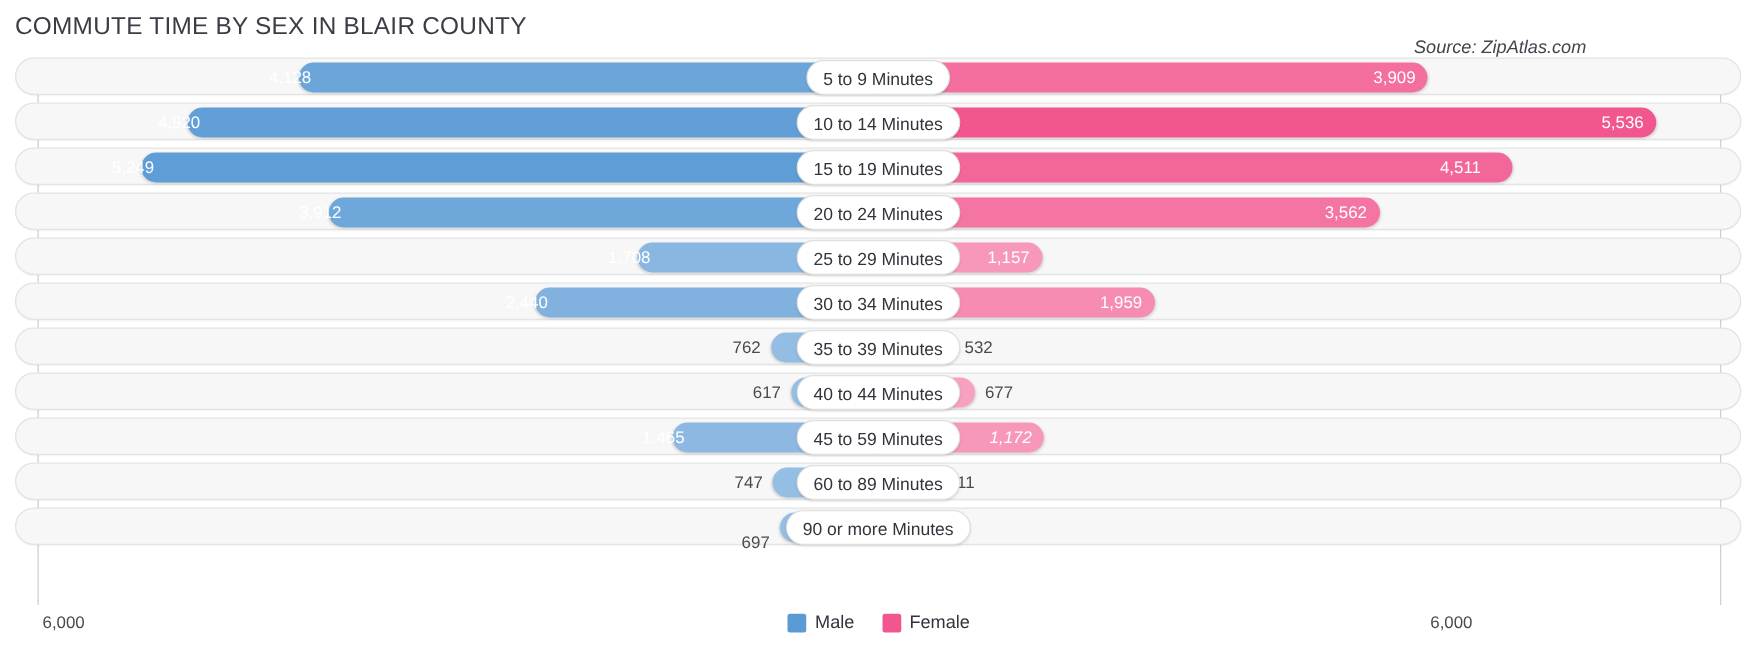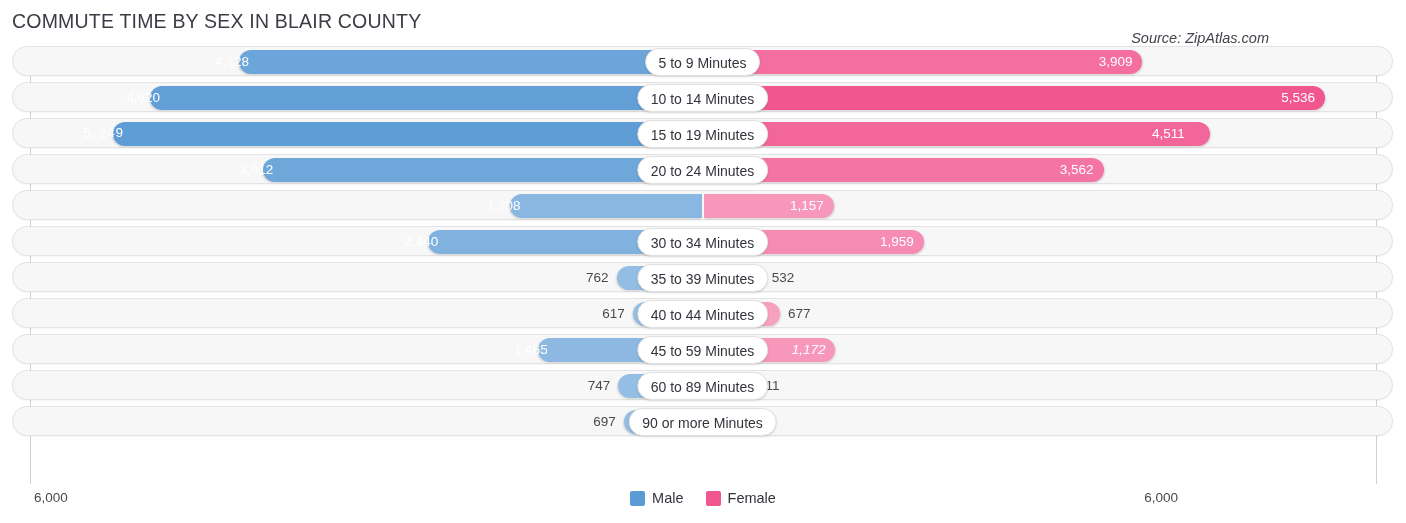--- a/index.html
+++ b/index.html
@@ -214,41 +214,42 @@
           <div class="bar bar-male" style="width: 551.86px; right: 690px; background: rgb(98, 159, 215);"></div>
           <div class="val val-in" style="right: 1231.86px; text-align: left; left: auto;">4,920</div>
           <div class="bar bar-female" style="width: 620.955px; left: 691px; background: rgb(242, 86, 143);"></div>
           <div class="val val-in" style="left: 1253.95px; width: 48px; text-align: right;">5,536</div>
           <div class="pill">10 to 14 Minutes</div>
         </div>
       </div>
       <div class="row">
         <div class="track">
           <div class="bar bar-male" style="width: 588.763px; right: 690px; background: rgb(94, 157, 214);"></div>
-          <div class="val val-in" style="right: 1268.76px; text-align: center; left: auto; font-family: Liberation Mono, monospace;">5,249</div>
+          <div class="val val-in" style="right: 1268.76px; text-align: center; left: auto;">5,249</div>
           <div class="bar bar-female" style="width: 505.984px; left: 691px; background: rgb(243, 102, 153);"></div>
           <div class="val val-in" style="left: 1138.98px; width: 48px; text-align: left;">4,511</div>
           <div class="pill">15 to 19 Minutes</div>
         </div>
       </div>
       <div class="row">
         <div class="track">
           <div class="bar bar-male" style="width: 438.796px; right: 690px; background: rgb(110, 167, 218);"></div>
           <div class="val val-in" style="right: 1118.8px; text-align: left; left: auto;">3,912</div>
           <div class="bar bar-female" style="width: 399.538px; left: 691px; background: rgb(244, 116, 163);"></div>
           <div class="val val-in" style="left: 1032.54px; width: 48px; text-align: right;">3,562</div>
           <div class="pill">20 to 24 Minutes</div>
         </div>
       </div>
       <div class="row">
         <div class="track">
           <div class="bar bar-male" style="width: 191.581px; right: 690px; background: rgb(137, 183, 225);"></div>
           <div class="val val-in" style="right: 871.581px; text-align: left; left: auto;">1,708</div>
           <div class="bar bar-female" style="width: 129.777px; left: 691px; background: rgb(247, 152, 187);"></div>
           <div class="val val-in" style="left: 762.777px; width: 48px; text-align: right;">1,157</div>
+          <div class="pill">25 to 29 Minutes</div>
         </div>
       </div>
       <div class="row">
         <div class="track">
           <div class="bar bar-male" style="width: 273.687px; right: 690px; background: rgb(128, 177, 223);"></div>
           <div class="val val-in" style="right: 953.687px; text-align: left; left: auto;">2,440</div>
           <div class="bar bar-female" style="width: 219.734px; left: 691px; background: rgb(246, 140, 179);"></div>
           <div class="val val-in" style="left: 852.735px; width: 48px; text-align: right;">1,959</div>
           <div class="pill">30 to 34 Minutes</div>
         </div>
@@ -285,21 +286,21 @@
           <div class="bar bar-male" style="width: 83.7885px; right: 690px; background: rgb(148, 190, 228);"></div>
           <div class="val val-out val-male-out" style="right: 781.788px;">747</div>
           <div class="bar bar-female" style="width: 46.1005px; left: 691px; background: rgb(248, 164, 194);"></div>
           <div class="val val-out val-female-out" style="left: 745.101px;">411</div>
           <div class="pill">60 to 89 Minutes</div>
         </div>
       </div>
       <div class="row">
         <div class="track">
           <div class="bar bar-male" style="width: 78.1802px; right: 690px; background: rgb(149, 190, 228);"></div>
-          <div class="val val-out val-male-out" style="right: 776.18px;">697</div>
+          <div class="val val-out val-male-out" style="right: 776.18px; margin-top: 12px;">697</div>
           <div class="bar bar-female" style="width: 26.8078px; left: 691px; background: rgb(248, 166, 196);"></div>
           <div class="val val-out val-female-out" style="left: 725.808px;">239</div>
           <div class="pill">90 or more Minutes</div>
         </div>
       </div>
     </div>
 </div>
 
 <div class="footer">
   <div class="axis-min-left">6,000</div>

